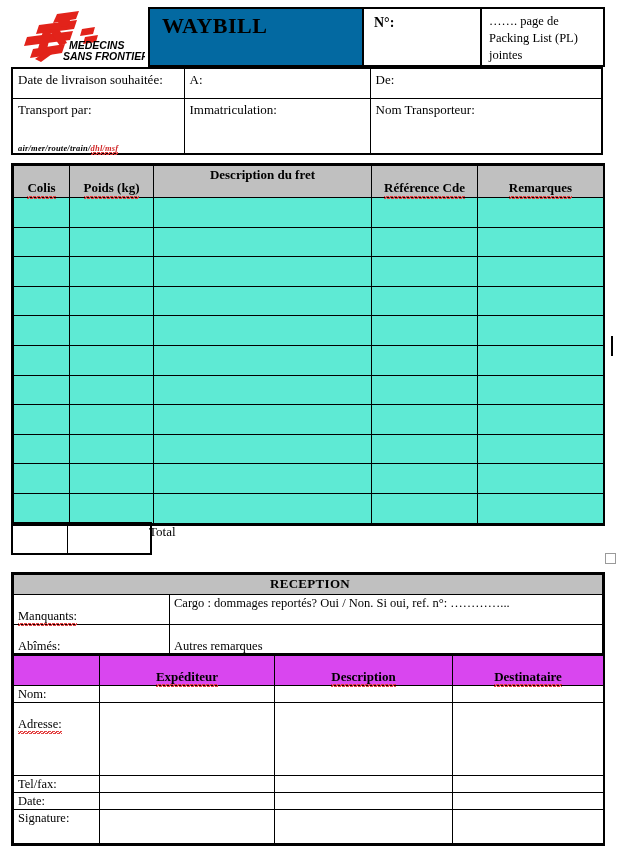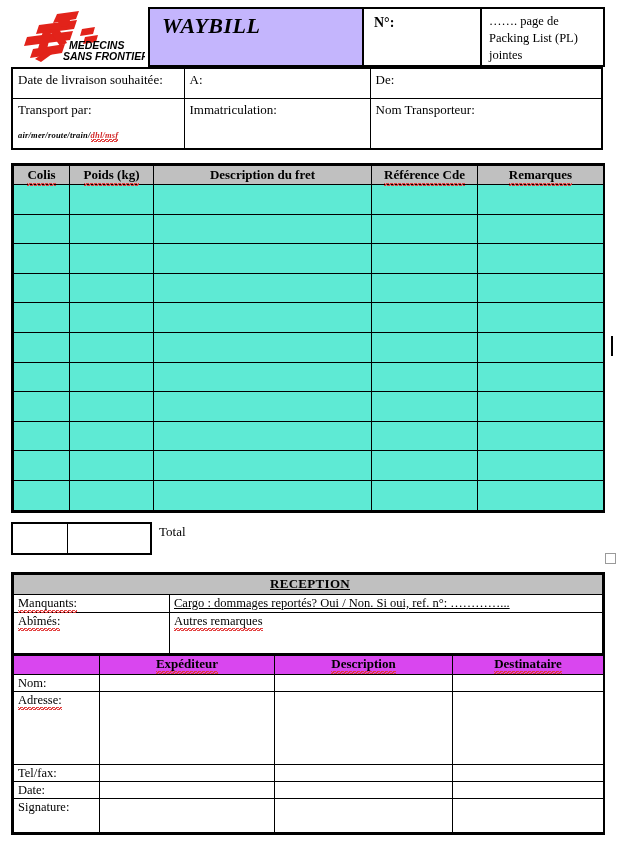--- a/index.html
+++ b/index.html
@@ -33,20 +33,21 @@
     padding: 0;
     vertical-align: top;
     font-weight: normal;
     text-align: left;
   }
 
   
   .sq {
     position: relative;
     display: inline-block;
+    margin-top: 13px;
   }
   .sq::after {
     content: "";
     position: absolute;
     left: 0; right: 0;
     bottom: -2px;
     height: 3px;
     background-image:
       repeating-linear-gradient(135deg,
         #e03a3a 0px, #e03a3a 1px,
@@ -79,22 +80,21 @@
     top: 2px;
     width: 126px;
     height: 56px;
   }
   .title-cell {
     flex: 0 0 216px;
     width: 216px;
     border: 2px solid #000;
     box-sizing: border-box;
     padding: 6px 16px 0 12px;
-    background: #c4b5fd;
-    font-style: italic;
+    background: #0369a1;
   }
   .title-cell .t {
     font-size: 22px;
     font-weight: bold;
     letter-spacing: .5px;
     line-height: 1;
   }
   .num-cell {
     flex: 0 0 118px;
     width: 118px;
@@ -192,21 +192,21 @@
     box-sizing: border-box;
     display: flex;
   }
   .total-box .c1 {
     width: 54px;
     border-right: 1px solid #000;
   }
   .total-box .c2 { flex: 1; }
   .total-label {
     position: absolute;
-    left: 148px;
+    left: 138px;
     top: 2px;
     font-size: 13px;
   }
 
   
   .marker {
     position: absolute;
     left: 605px;
     top: 553px;
     width: 9px;
@@ -226,21 +226,21 @@
   
   .rec-wrap {
     position: absolute;
     left: 11px;
     top: 572px;
     width: 594px;
     border: 2px solid #000;
     box-sizing: border-box;
     background: #fff;
   }
-  table.rec { width: 100%; text-decoration: underline; }
+  table.rec { width: 100%; }
   table.rec .rec-title {
     background: #c0c0c0;
     text-align: center;
     font-weight: bold;
     font-size: 13px;
     height: 18px;
     letter-spacing: .3px;
   }
   table.rec td {
     font-size: 12.5px;

